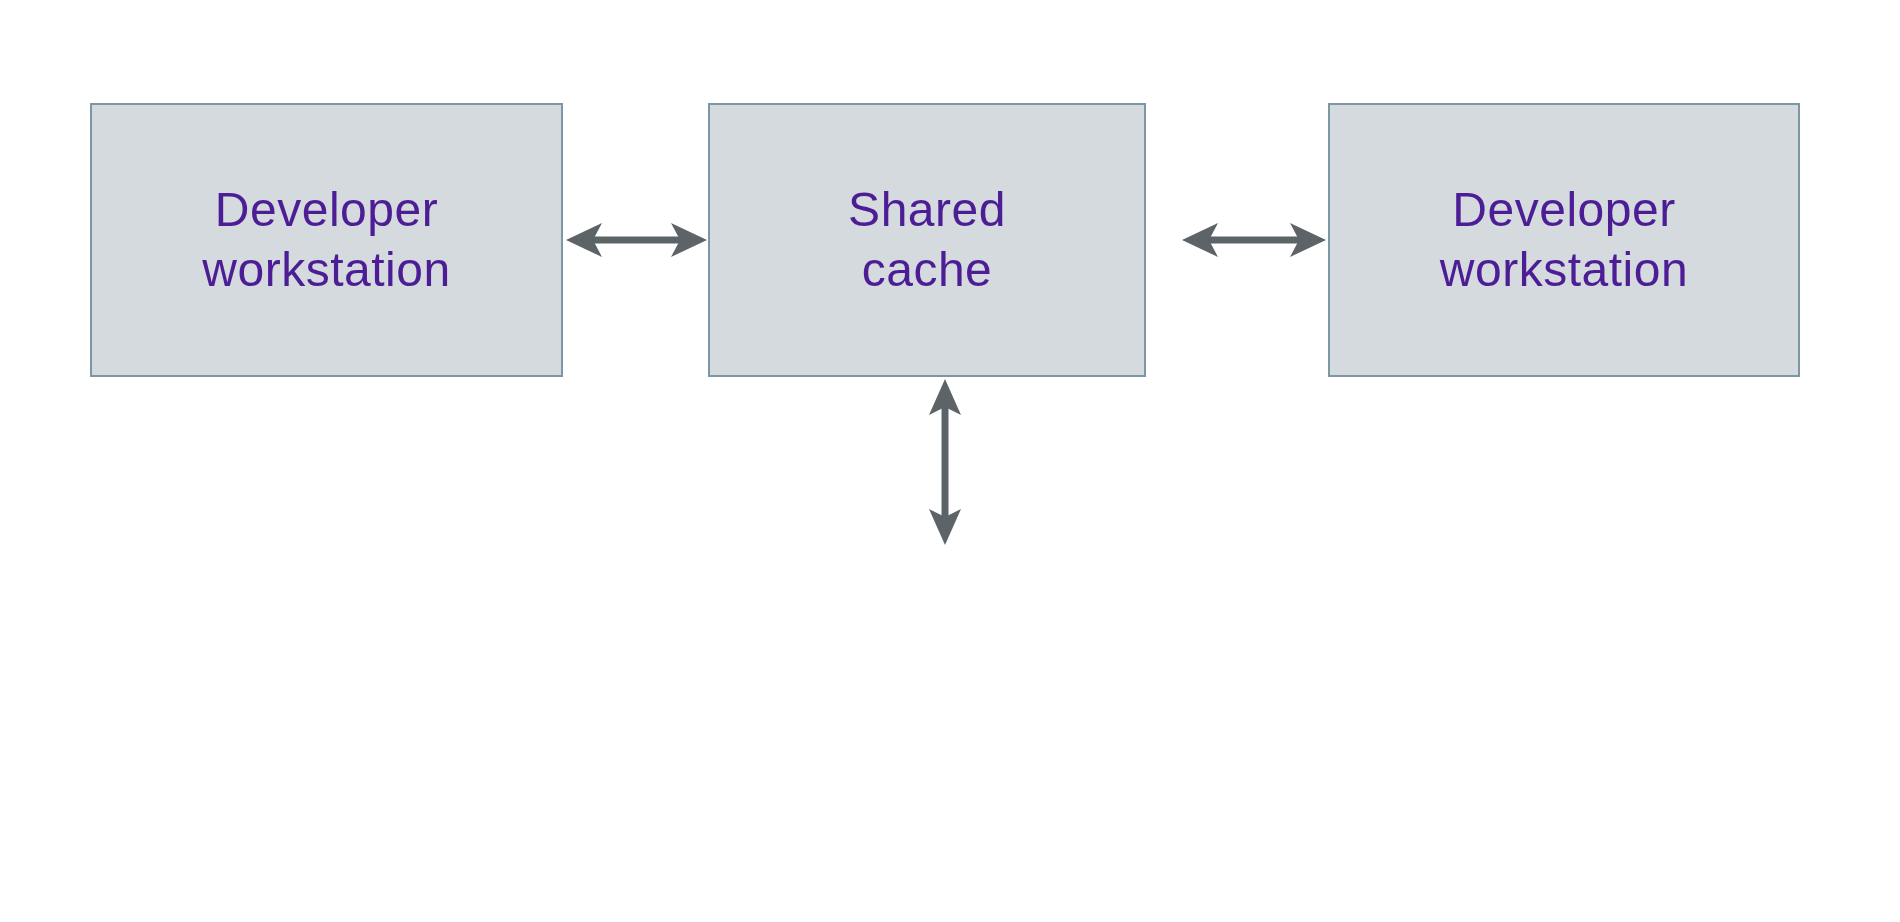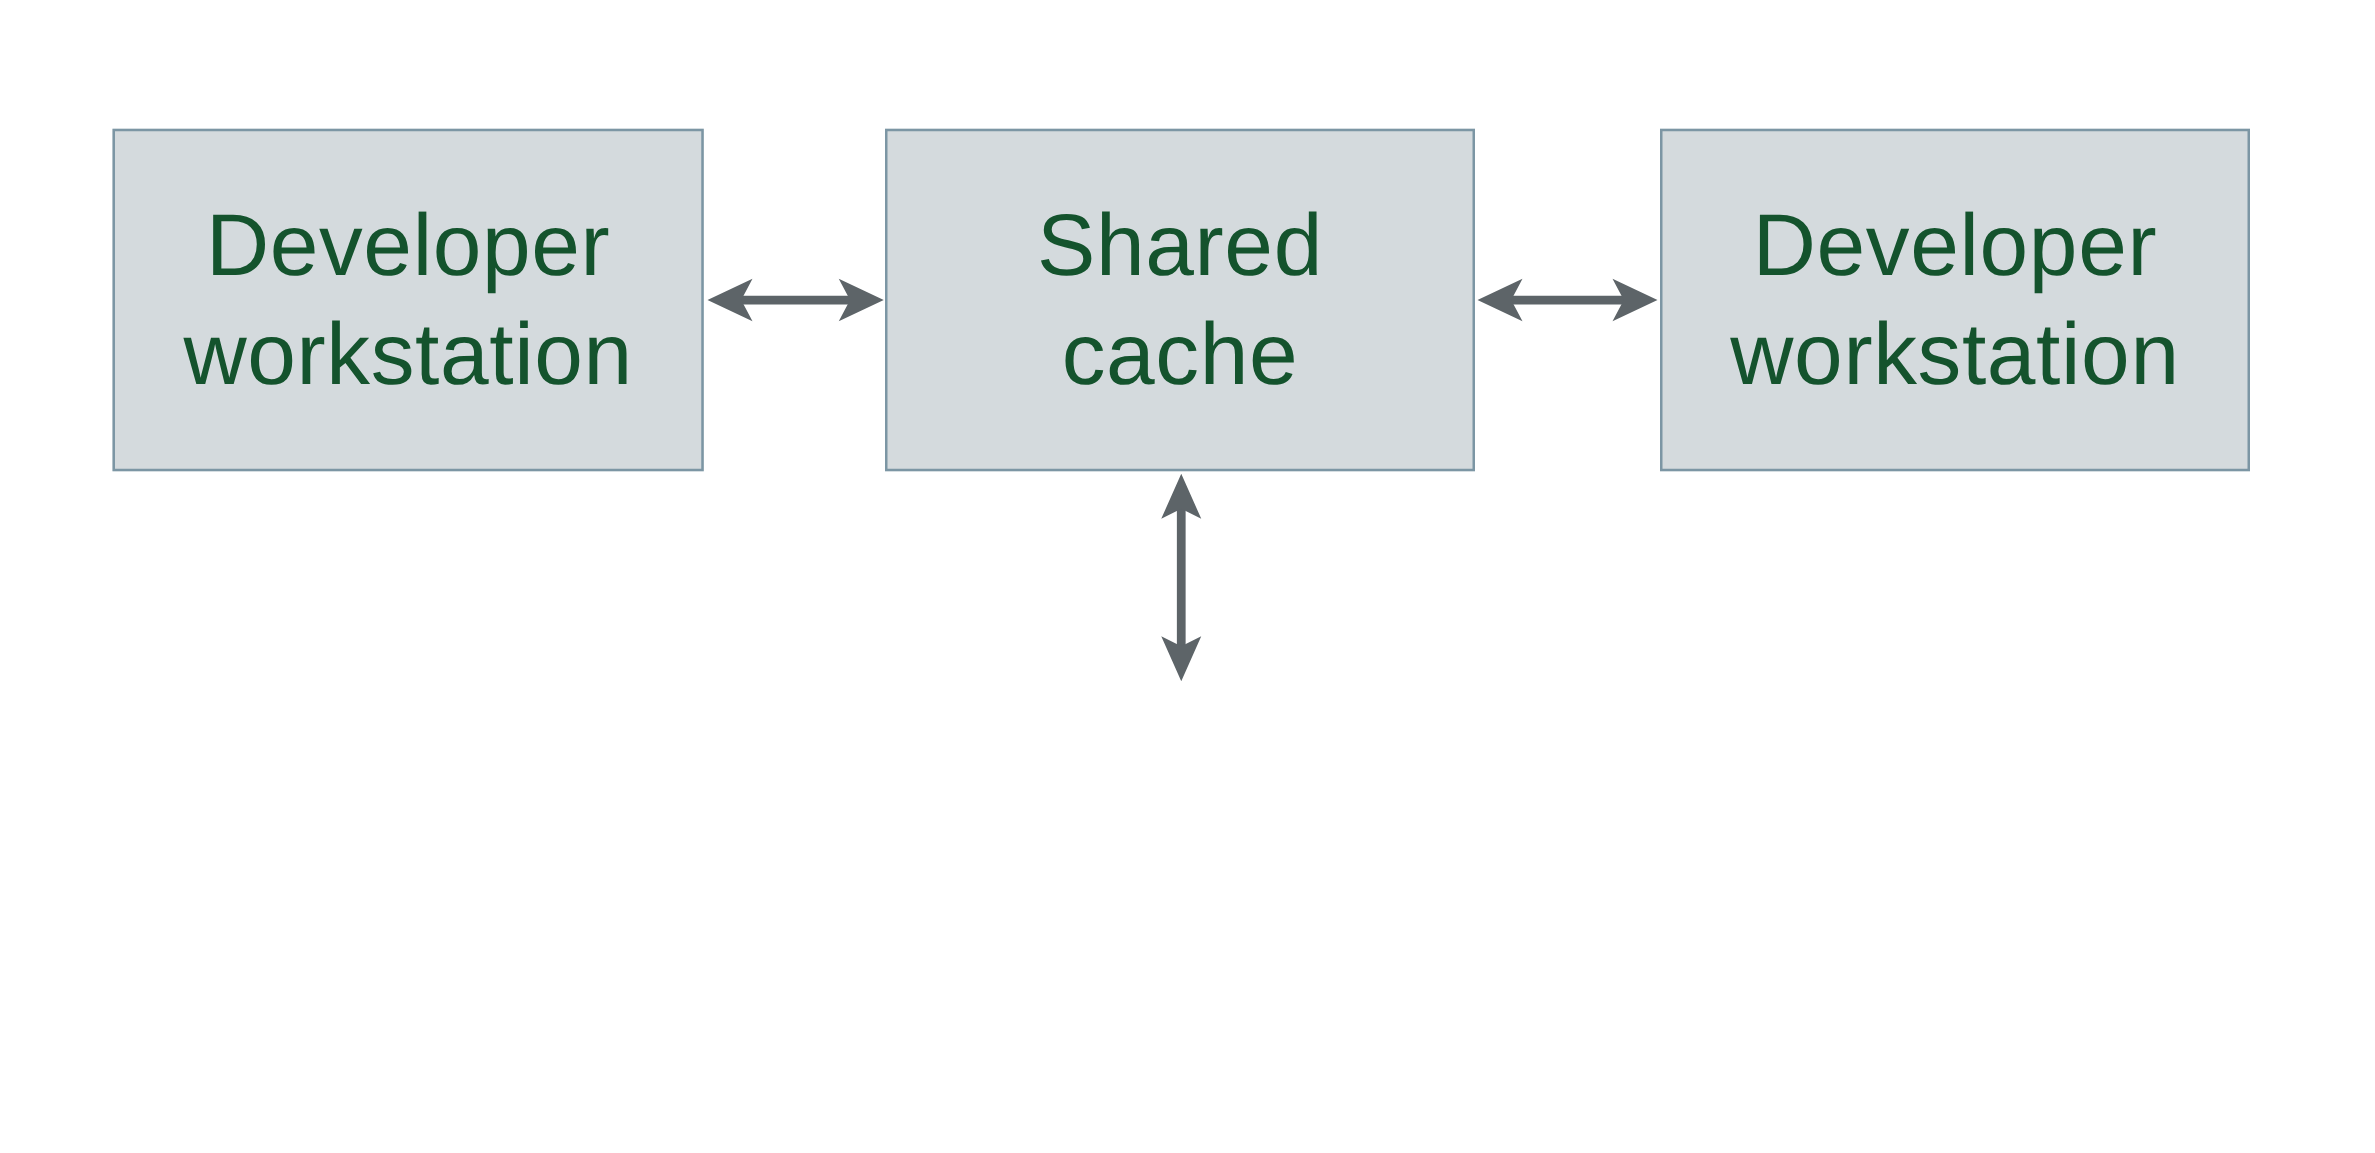--- a/index.html
+++ b/index.html
@@ -20,27 +20,27 @@
     box-sizing: border-box;
     background: #d4dadd;
     border: 2px solid #7c96a4;
     display: flex;
     align-items: center;
     justify-content: center;
     text-align: center;
   }
   .node-label {
     white-space: pre-line;
-    font-size: 70px;
+    font-size: 48px;
     line-height: 1.25;
-    color: #14532d;
+    color: #4c1d95;
     letter-spacing: 0.5px;
   }
   .node-dev-left   { left: 90px;   top: 103px; width: 473px; height: 274px; }
-  .node-shared     { left: 708px;  top: 103px; width: 472px; height: 274px; }
+  .node-shared     { left: 708px;  top: 103px; width: 438px; height: 274px; }
   .node-dev-right  { left: 1328px; top: 103px; width: 472px; height: 274px; }
   .node-ci         { left: 708px;  top: 547px; width: 473px; height: 275px; }
   .edges-overlay {
     position: absolute;
     left: 0; top: 0;
     width: 1900px;
     height: 922px;
     pointer-events: none;
   }
 </style>

